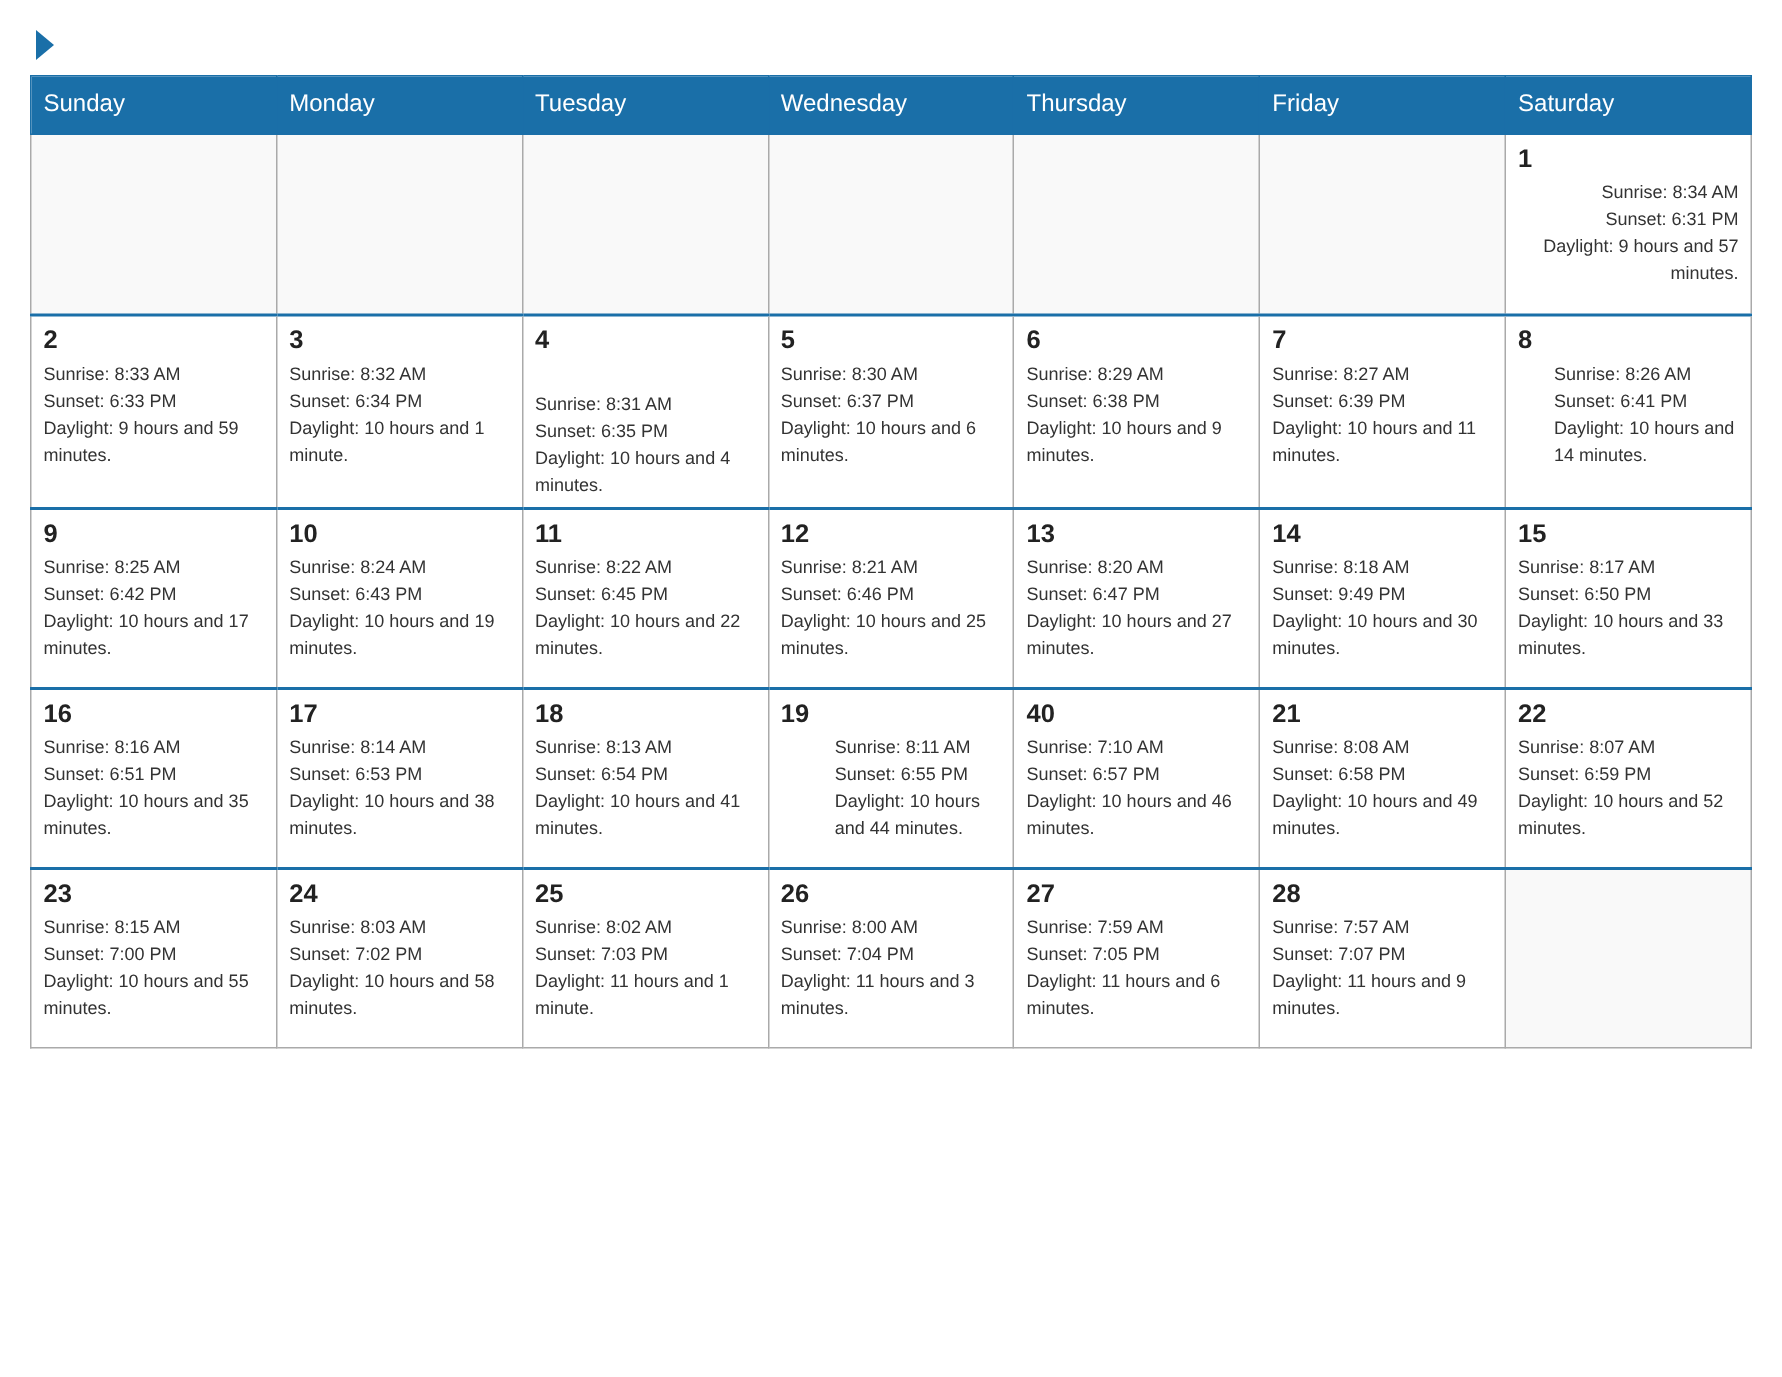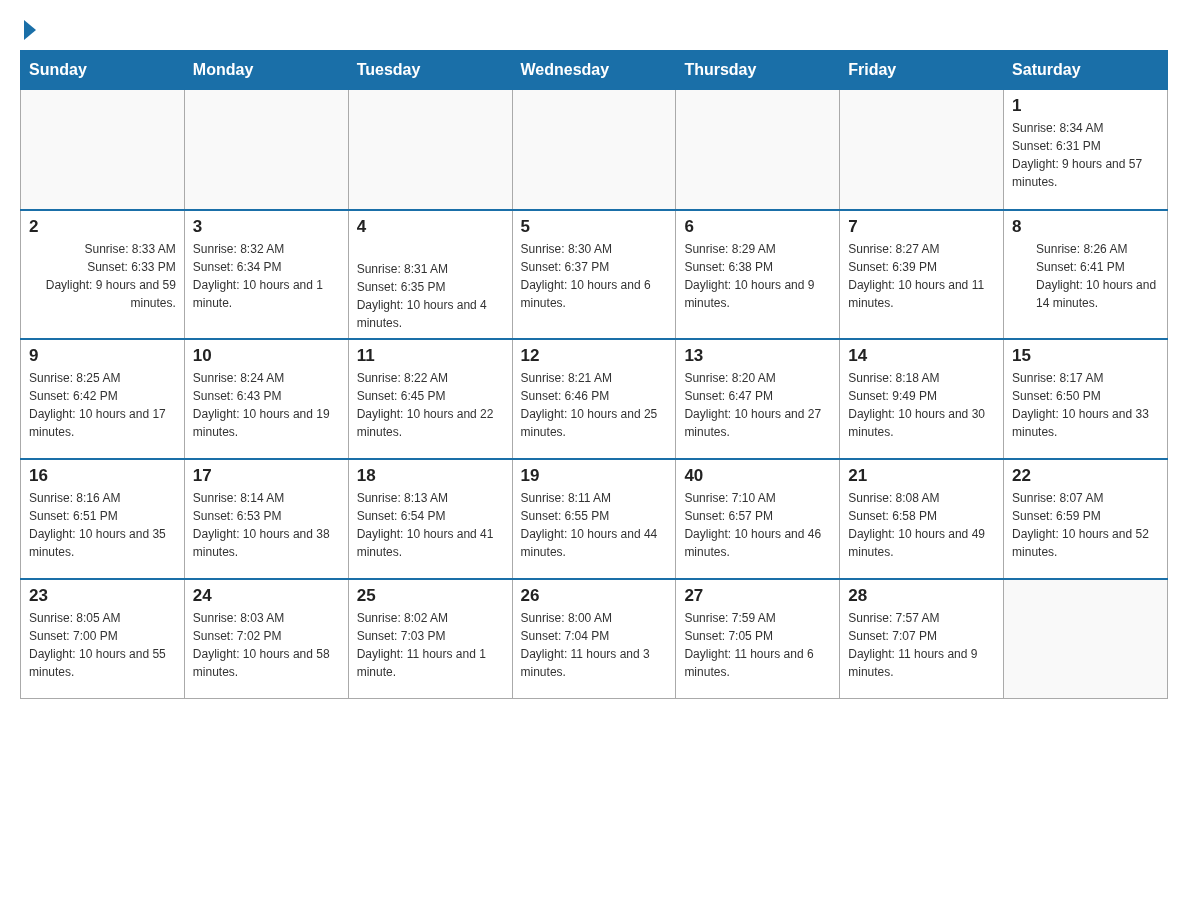--- a/index.html
+++ b/index.html
@@ -60,21 +60,21 @@
     }
     .calendar {
       width: 100%;
       border-collapse: collapse;
       margin-top: 10px;
     }
     .calendar th {
       background-color: #1a6fa8;
       color: #fff;
       font-size: 16px;
-      font-weight: bold;
+      font-weight: normal;
       padding: 10px 8px;
       text-align: left;
       border: 1px solid #1a6fa8;
     }
     .calendar td {
       border: 1px solid #aaa;
       vertical-align: top;
       padding: 6px 8px;
       width: 14.28%;
       height: 120px;
@@ -130,29 +130,29 @@
   <tbody id="calendar-body">
   <tr>
         <td class="empty-cell"></td>
         <td class="empty-cell"></td>
         <td class="empty-cell"></td>
         <td class="empty-cell"></td>
         <td class="empty-cell"></td>
         <td class="empty-cell"></td>
         <td>
           <span class="day-number">1</span>
-          <div class="day-info" style="white-space: pre-line;">Sunrise: 8:34 AM
+          <div class="day-info" style="white-space: pre-line; text-align: right;">Sunrise: 8:34 AM
 Sunset: 6:31 PM
 Daylight: 9 hours and 57 minutes.</div>
         </td>
       </tr>
       <tr class="row-top">
         <td>
           <span class="day-number">2</span>
-          <div class="day-info" style="white-space: pre-line; text-align: right;">Sunrise: 8:33 AM
+          <div class="day-info" style="white-space: pre-line;">Sunrise: 8:33 AM
 Sunset: 6:33 PM
 Daylight: 9 hours and 59 minutes.</div>
         </td>
         <td>
           <span class="day-number">3</span>
           <div class="day-info" style="white-space: pre-line;">Sunrise: 8:32 AM
 Sunset: 6:34 PM
 Daylight: 10 hours and 1 minute.</div>
         </td>
         <td>
@@ -244,21 +244,21 @@
 Daylight: 10 hours and 38 minutes.</div>
         </td>
         <td>
           <span class="day-number">18</span>
           <div class="day-info" style="white-space: pre-line;">Sunrise: 8:13 AM
 Sunset: 6:54 PM
 Daylight: 10 hours and 41 minutes.</div>
         </td>
         <td>
           <span class="day-number">19</span>
-          <div class="day-info" style="white-space: pre-line;">Sunrise: 8:11 AM
+          <div class="day-info" style="white-space: pre-line; margin-left: 36px;">Sunrise: 8:11 AM
 Sunset: 6:55 PM
 Daylight: 10 hours and 44 minutes.</div>
         </td>
         <td>
           <span class="day-number">40</span>
           <div class="day-info" style="white-space: pre-line;">Sunrise: 7:10 AM
 Sunset: 6:57 PM
 Daylight: 10 hours and 46 minutes.</div>
         </td>
         <td>
@@ -270,21 +270,21 @@
         <td>
           <span class="day-number">22</span>
           <div class="day-info" style="white-space: pre-line;">Sunrise: 8:07 AM
 Sunset: 6:59 PM
 Daylight: 10 hours and 52 minutes.</div>
         </td>
       </tr>
       <tr class="row-top">
         <td>
           <span class="day-number">23</span>
-          <div class="day-info" style="white-space: pre-line;">Sunrise: 8:05 AM
+          <div class="day-info" style="white-space: pre-line;">Sunrise: 8:15 AM
 Sunset: 7:00 PM
 Daylight: 10 hours and 55 minutes.</div>
         </td>
         <td>
           <span class="day-number">24</span>
           <div class="day-info" style="white-space: pre-line;">Sunrise: 8:03 AM
 Sunset: 7:02 PM
 Daylight: 10 hours and 58 minutes.</div>
         </td>
         <td>

